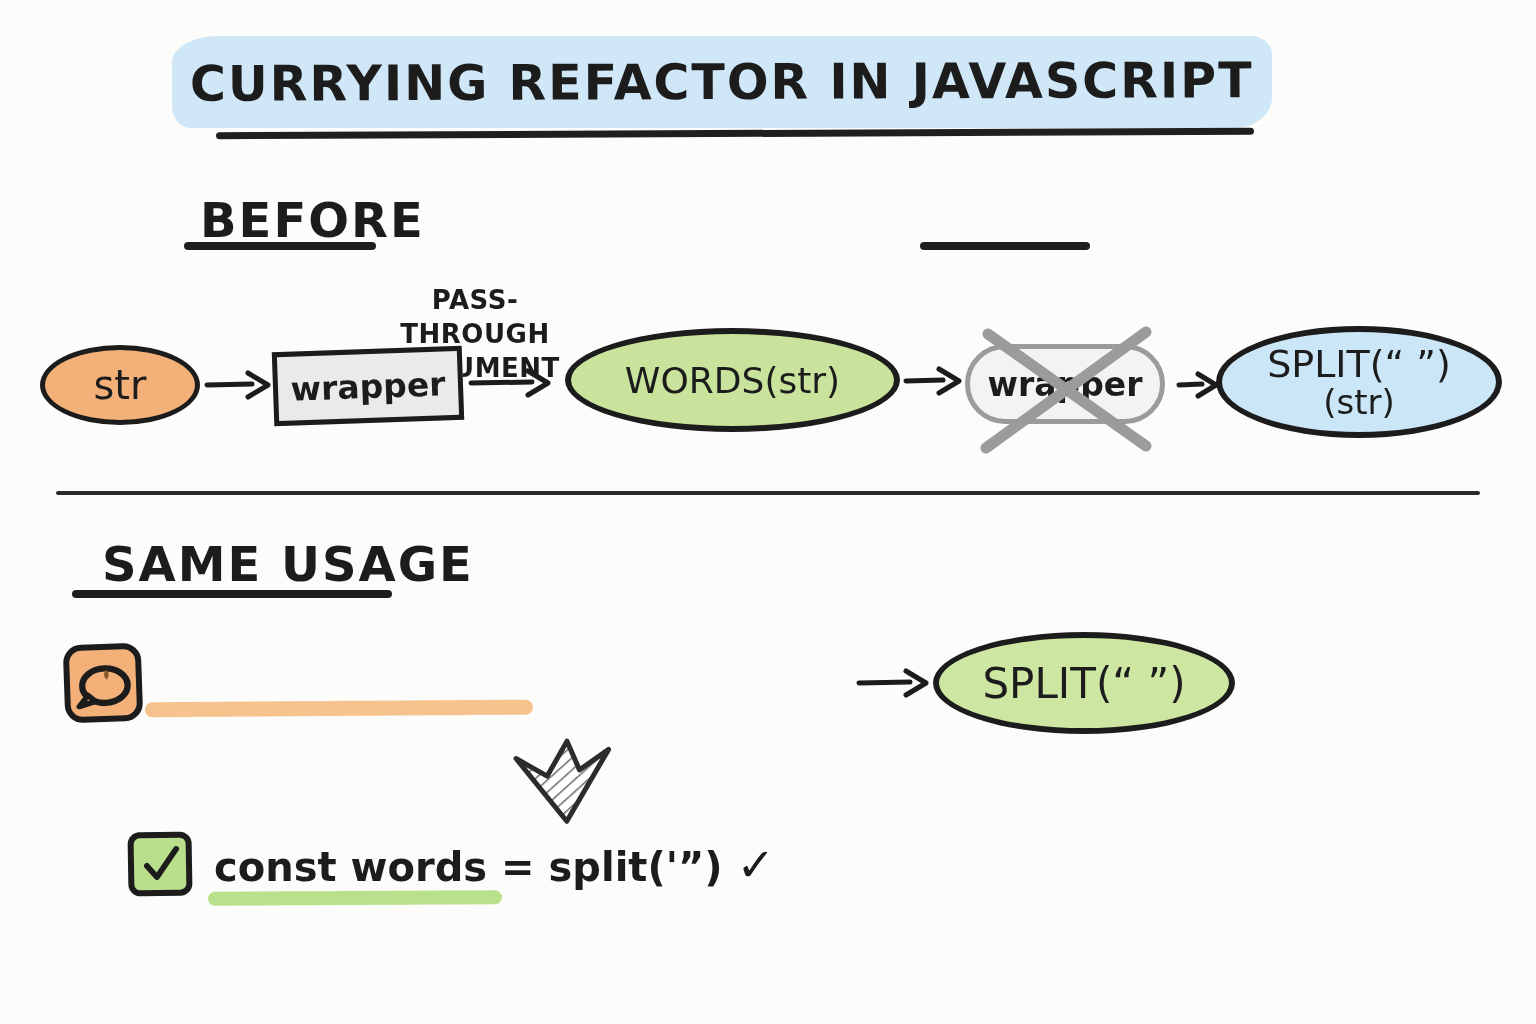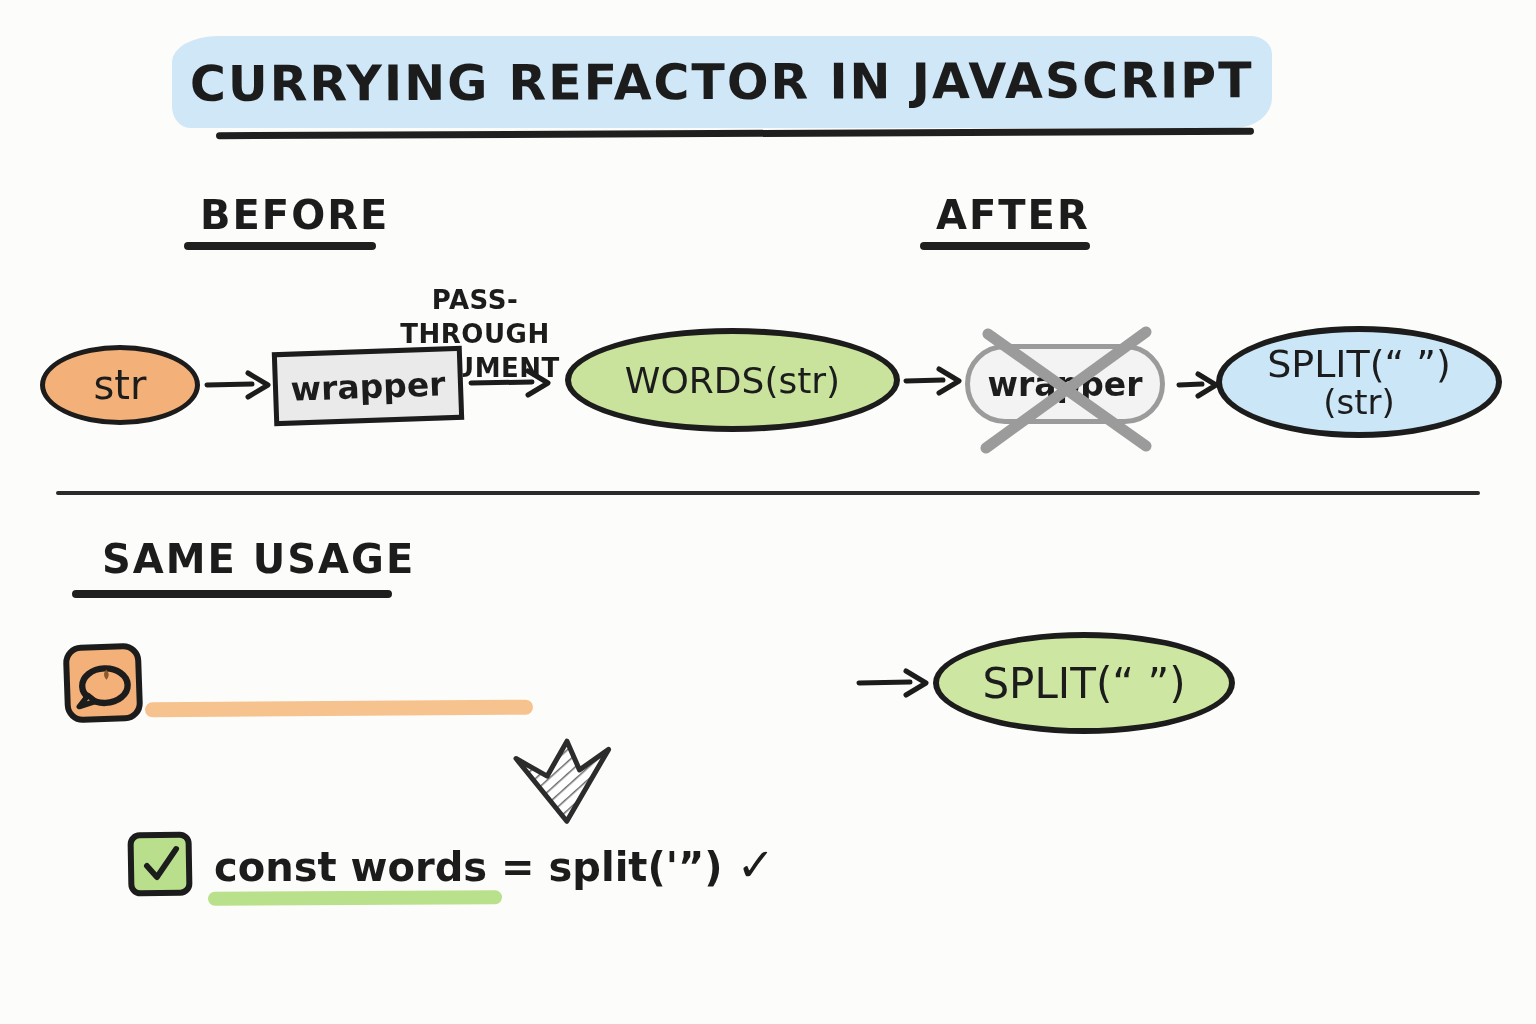--- a/index.html
+++ b/index.html
@@ -17,21 +17,21 @@
   .title-text {
     font-size: 49px; font-weight: bold; letter-spacing: 2px; white-space: nowrap;
     color: #1c1c1c; transform: rotate(-0.2deg);
   }
   .title-underline {
     position: absolute; left: 216px; top: 130px; width: 1038px; height: 7px;
     background: #1f1f1f; border-radius: 4px; transform: rotate(-0.25deg);
   }
 
   
-  .heading { position: absolute; font-weight: bold; font-size: 40px; letter-spacing: 2px; text-align: right; }
+  .heading { position: absolute; font-weight: bold; font-size: 48px; letter-spacing: 2px; text-align: right; }
   .h-underline { position: absolute; background: #1f1f1f; border-radius: 4px; height: 8px; }
 
   .pass-through {
     position: absolute; left: 360px; top: 284px; width: 230px;
     text-align: center; font-size: 26px; font-weight: bold; line-height: 1.3;
     letter-spacing: 0.5px;
   }
 
   
   .ellipse {
@@ -92,21 +92,20 @@
 <div class="canvas">
 
   <div class="title-band">
     <div class="title-text">CURRYING REFACTOR IN JAVASCRIPT</div>
   </div>
   <div class="title-underline"></div>
 
   <div class="heading" style="left:200px; top:192px;">BEFORE</div>
   <div class="h-underline" style="left:184px; top:242px; width:192px;"></div>
 
-  <div class="heading" style="left:936px; top:192px;">AFTER</div>
   <div class="h-underline" style="left:920px; top:242px; width:170px;"></div>
 
   <div class="pass-through">
     <div>PASS-THROUGH</div>
     <div>ARGUMENT</div>
   </div>
 
   <div class="ellipse node-str">
     <span>str</span>
   </div>

